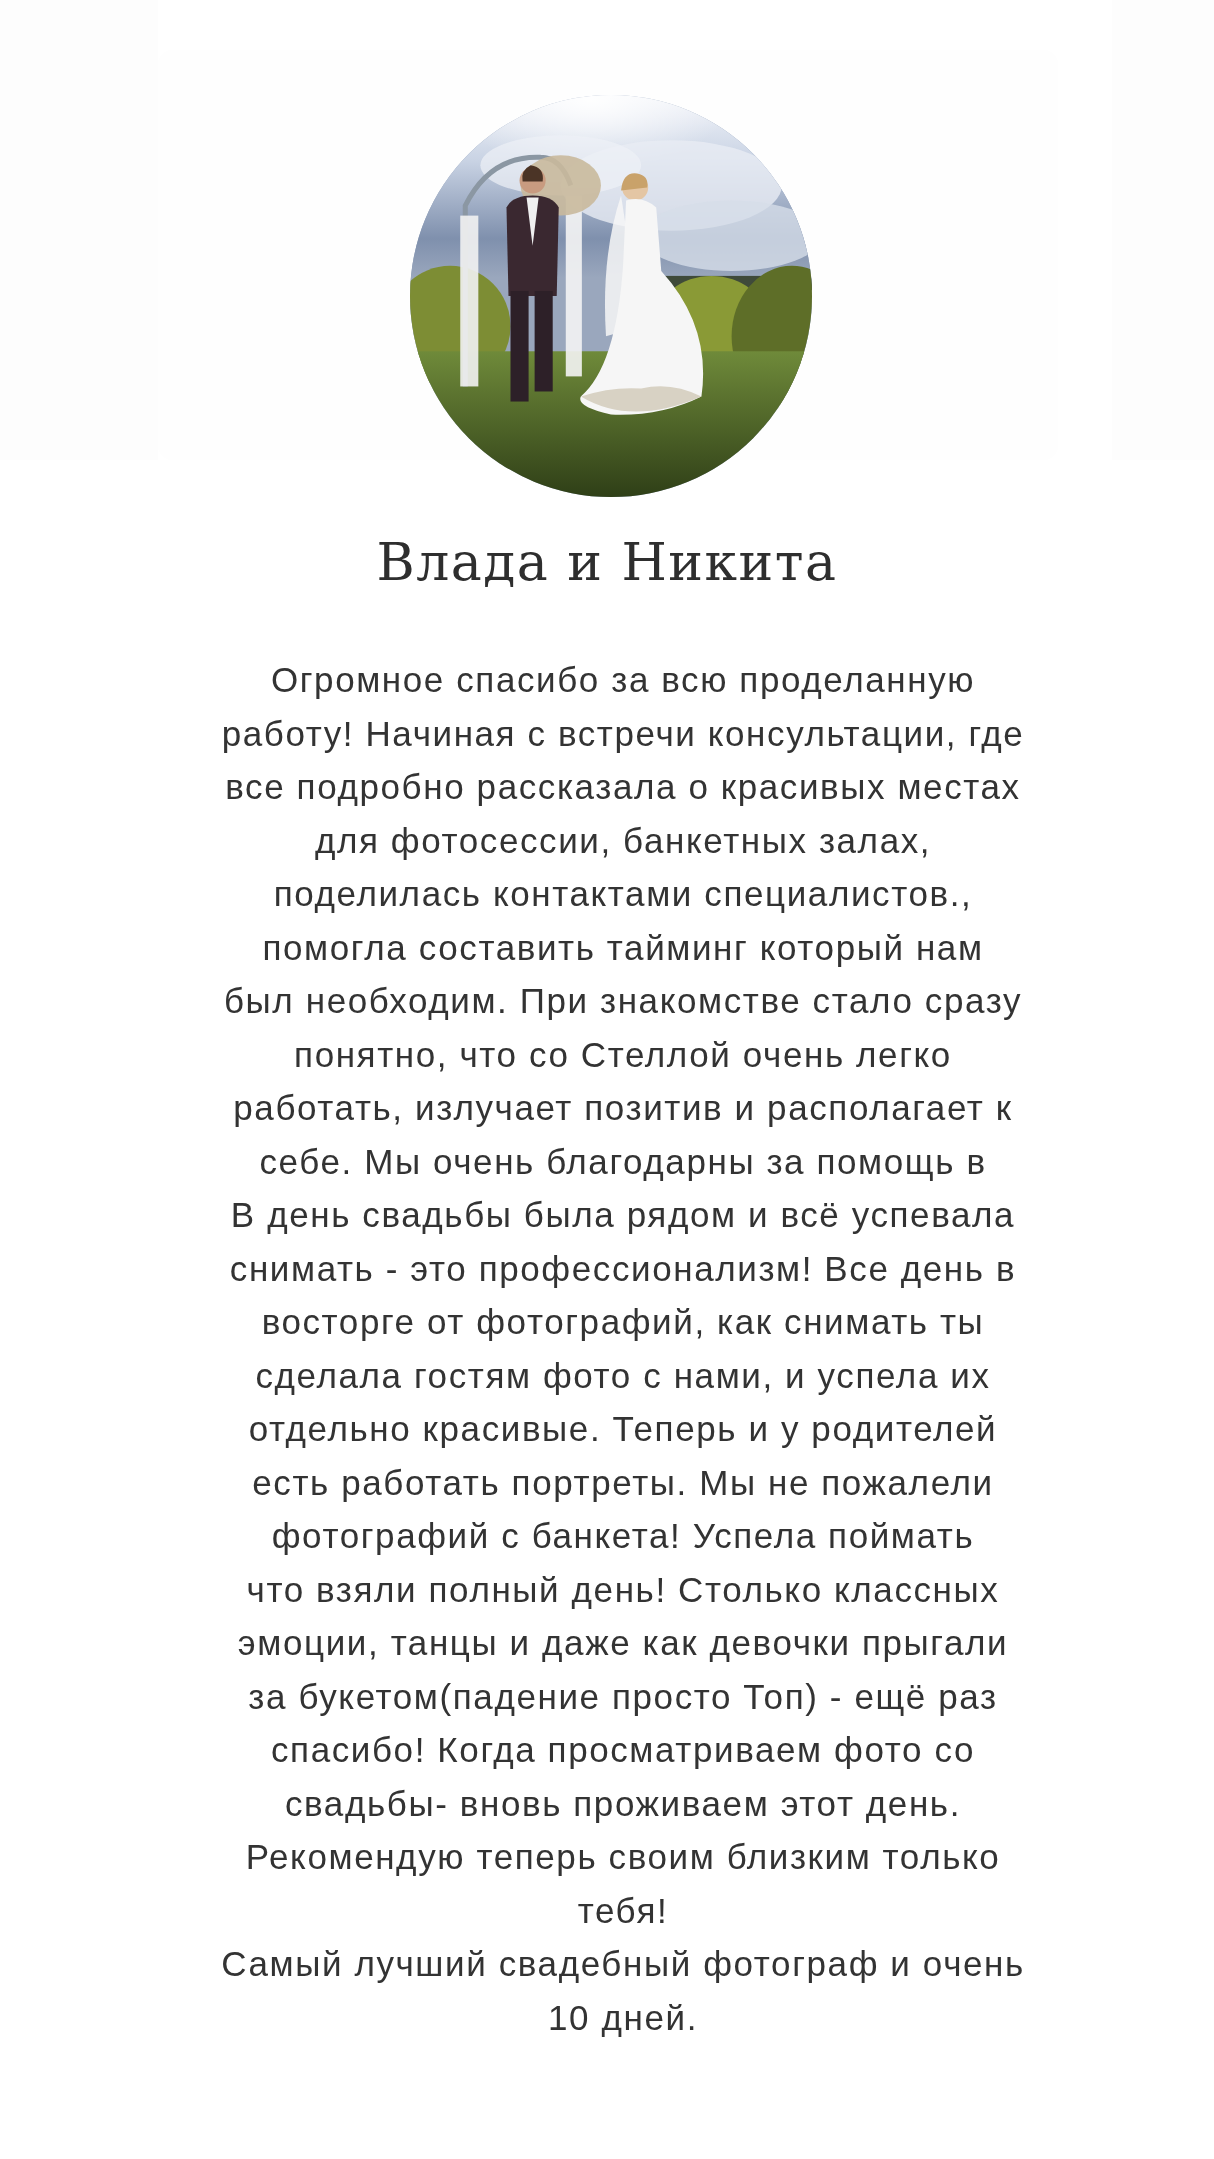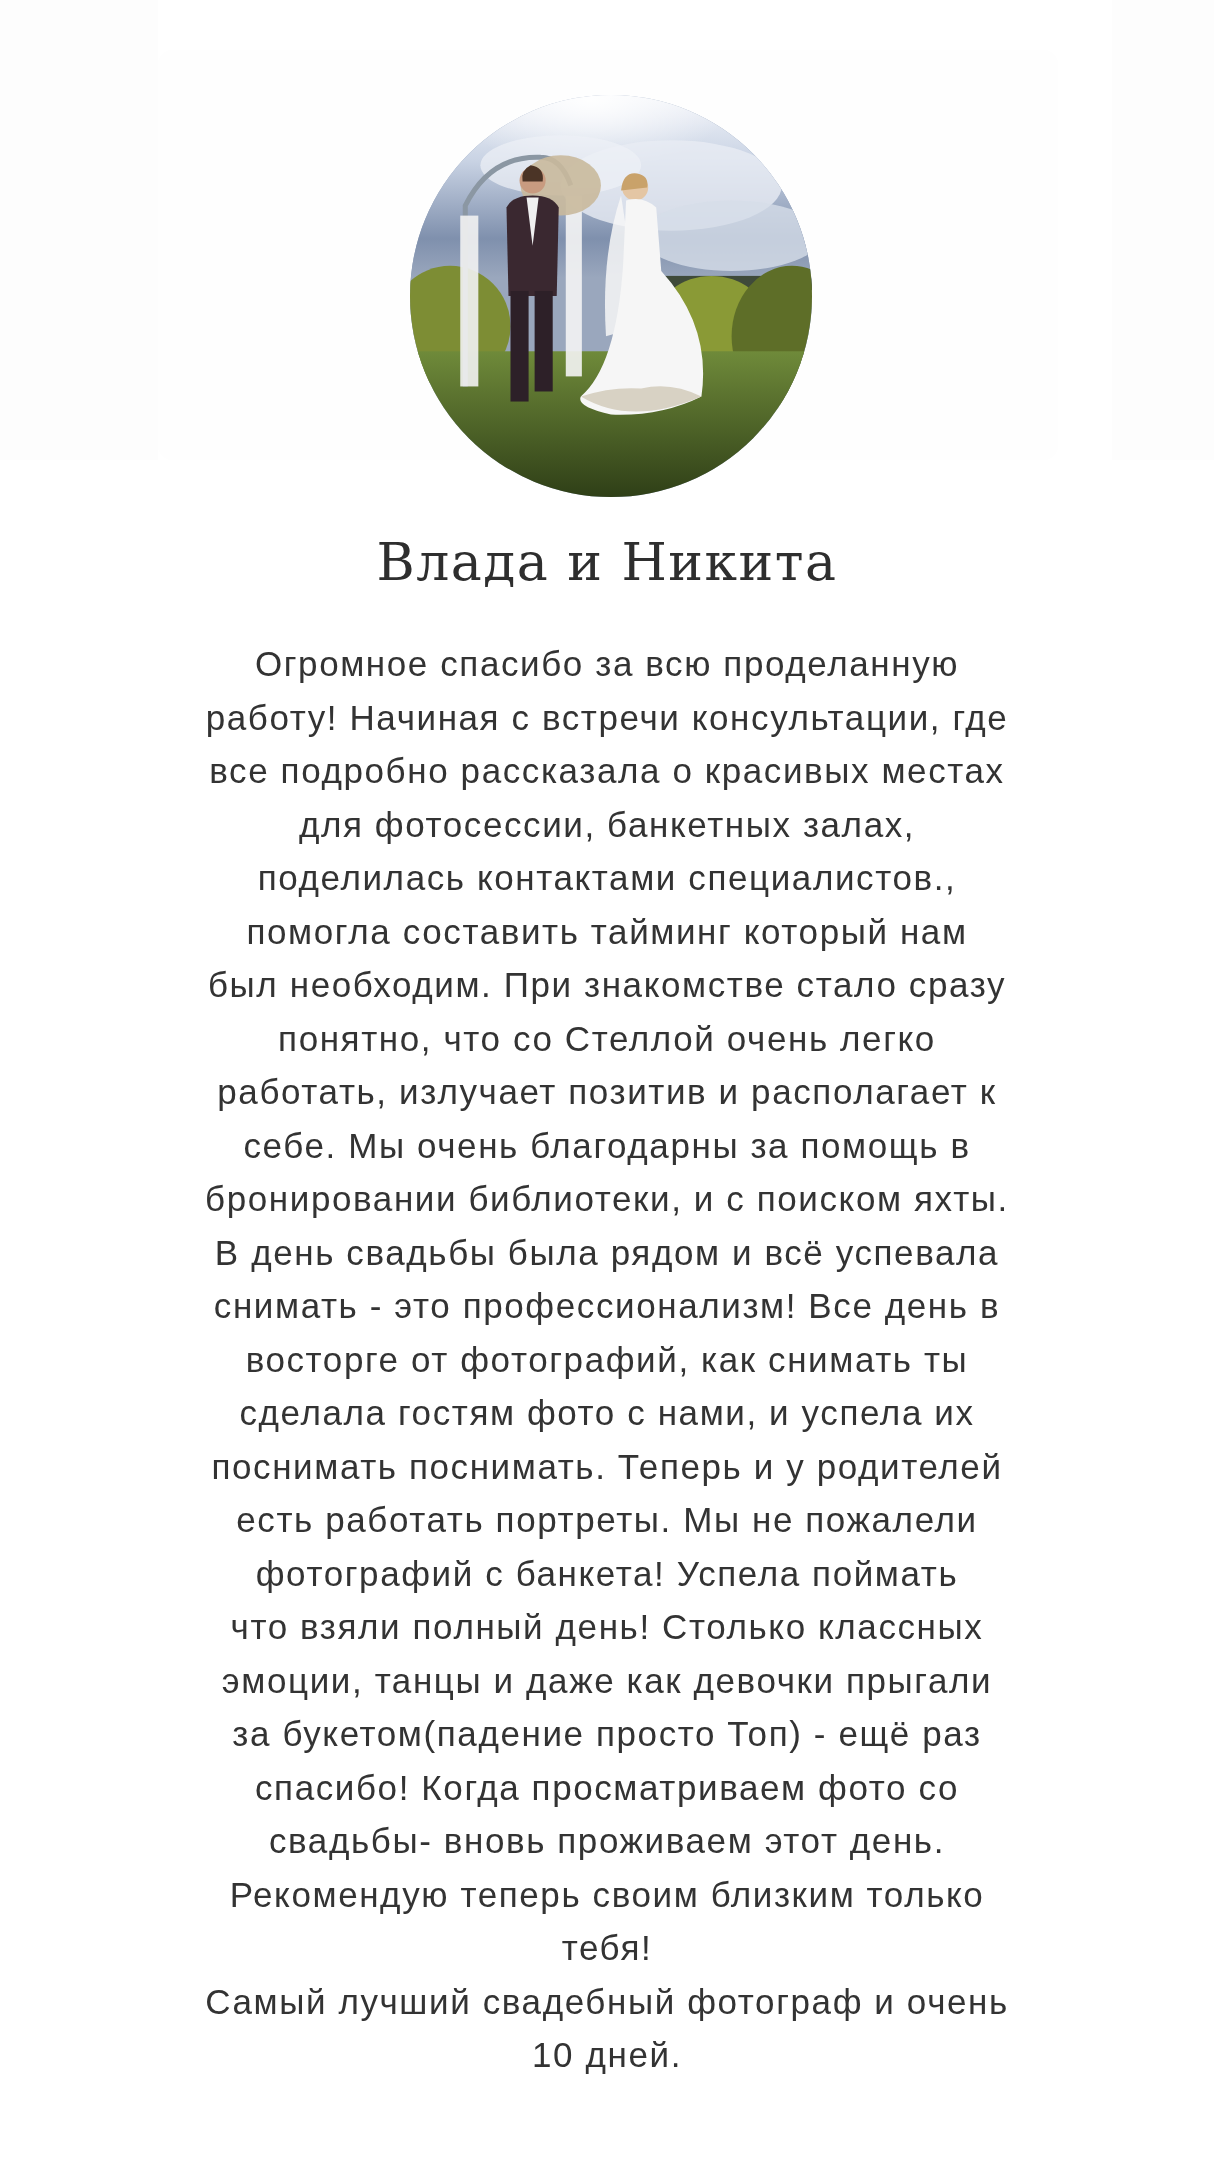--- a/index.html
+++ b/index.html
@@ -86,21 +86,21 @@
       position: absolute;
       left: 110px;
       top: 637px;
       width: 994px;
       text-align: center;
       font-family: "Liberation Sans", "DejaVu Sans", sans-serif;
       font-size: 35px;
       letter-spacing: 1.6px;
       line-height: 53.5px;
       color: #333333;
-      margin: 0;
+      margin: 16px;
     }
     .review .line {
       display: block;
       white-space: nowrap;
     }
   </style>
 </head>
 <body>
 
 <div class="bg-panel-left"></div>
@@ -170,26 +170,25 @@
     <span class="line">Огромное спасибо за всю проделанную</span>
     <span class="line">работу! Начиная с встречи консультации, где</span>
     <span class="line">все подробно рассказала о красивых местах</span>
     <span class="line">для фотосессии, банкетных залах,</span>
     <span class="line">поделилась контактами специалистов.,</span>
     <span class="line">помогла составить тайминг который нам</span>
     <span class="line">был необходим. При знакомстве стало сразу</span>
     <span class="line">понятно, что со Стеллой очень легко</span>
     <span class="line">работать, излучает позитив и располагает к</span>
     <span class="line">себе. Мы очень благодарны за помощь в</span>
-    <span class="line">бронировании библиотеки, и с поиском яхты.</span>
     <span class="line">В день свадьбы была рядом и всё успевала</span>
     <span class="line">снимать - это профессионализм! Все день в</span>
     <span class="line">восторге от фотографий, как снимать ты</span>
     <span class="line">сделала гостям фото с нами, и успела их</span>
-    <span class="line">поснимать поснимать. Теперь и у родителей</span>
+    <span class="line">отдельно красивые. Теперь и у родителей</span>
     <span class="line">есть работать портреты. Мы не пожалели</span>
     <span class="line">фотографий с банкета! Успела поймать</span>
     <span class="line">что взяли полный день! Столько классных</span>
     <span class="line">эмоции, танцы и даже как девочки прыгали</span>
     <span class="line">за букетом(падение просто Топ) - ещё раз</span>
     <span class="line">спасибо! Когда просматриваем фото со</span>
     <span class="line">свадьбы- вновь проживаем этот день.</span>
     <span class="line">Рекомендую теперь своим близким только</span>
     <span class="line">тебя!</span>
     <span class="line">Самый лучший свадебный фотограф и очень</span>

